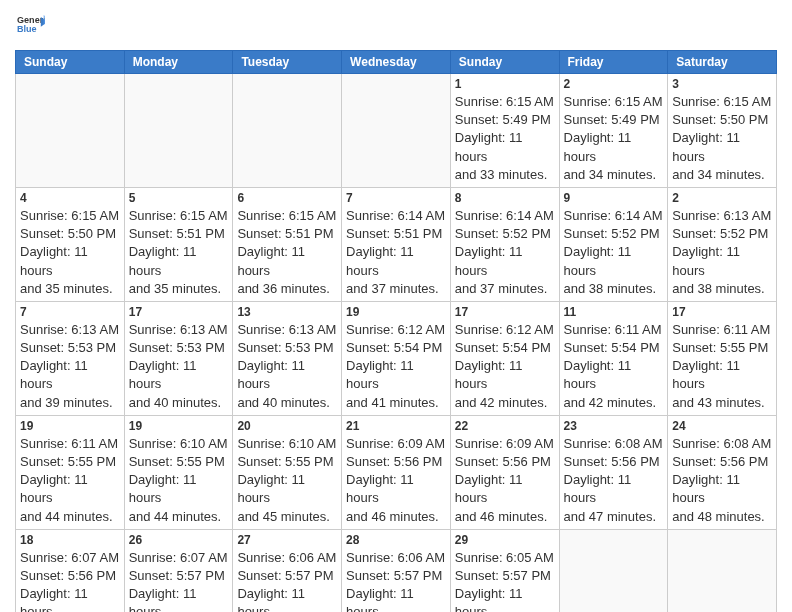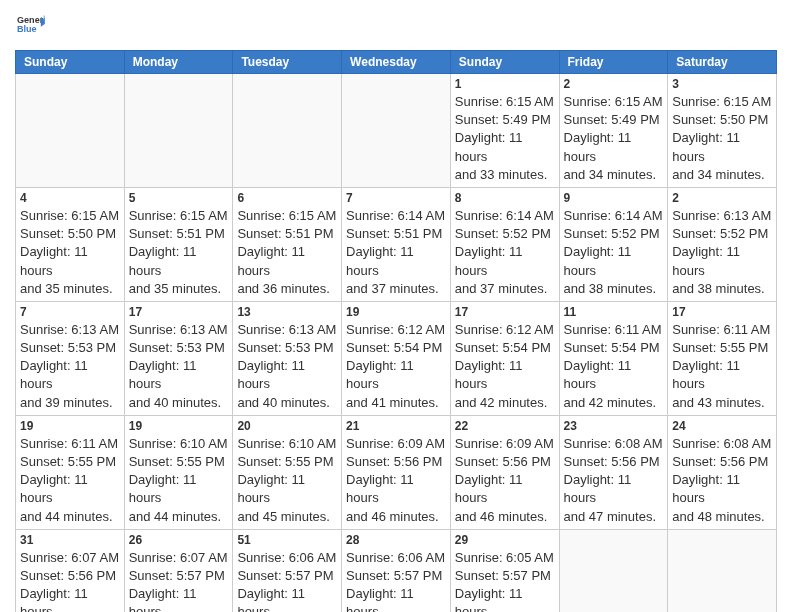--- a/index.html
+++ b/index.html
@@ -294,35 +294,35 @@
           <td>
             <span class="day-num">24</span>
             <div class="day-info" style="white-space: pre-line;">Sunrise: 6:08 AM
 Sunset: 5:56 PM
 Daylight: 11 hours
 and 48 minutes.</div>
           </td>
         </tr>
         <tr>
           <td>
-            <span class="day-num">31</span>
+            <span class="day-num">18</span>
             <div class="day-info" style="white-space: pre-line;">Sunrise: 6:07 AM
 Sunset: 5:56 PM
 Daylight: 11 hours
 and 49 minutes.</div>
           </td>
           <td>
             <span class="day-num">26</span>
             <div class="day-info" style="white-space: pre-line;">Sunrise: 6:07 AM
 Sunset: 5:57 PM
 Daylight: 11 hours
 and 49 minutes.</div>
           </td>
           <td>
-            <span class="day-num">51</span>
+            <span class="day-num">27</span>
             <div class="day-info" style="white-space: pre-line;">Sunrise: 6:06 AM
 Sunset: 5:57 PM
 Daylight: 11 hours
 and 50 minutes.</div>
           </td>
           <td>
             <span class="day-num">28</span>
             <div class="day-info" style="white-space: pre-line;">Sunrise: 6:06 AM
 Sunset: 5:57 PM
 Daylight: 11 hours

